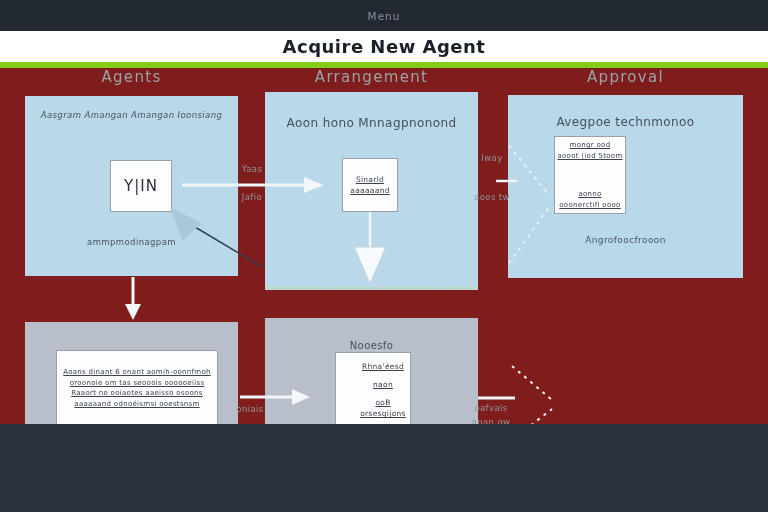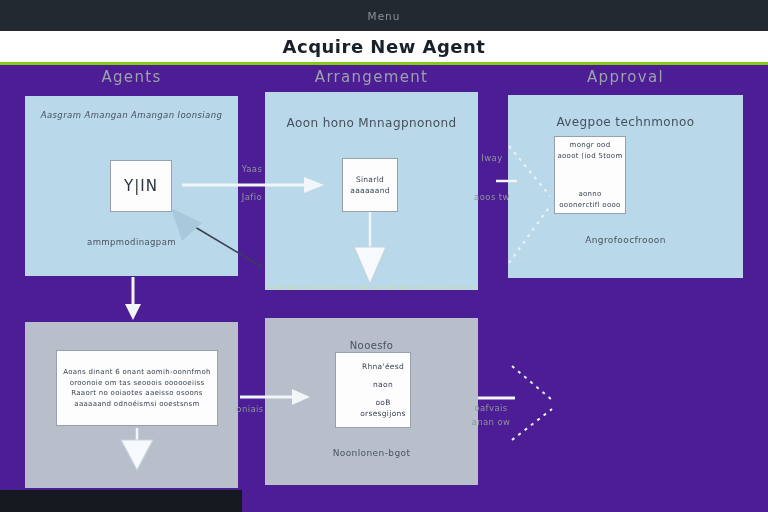--- a/index.html
+++ b/index.html
@@ -1,42 +1,42 @@
 <!DOCTYPE html>
 <html><head>
 <meta charset="utf-8">
 <style>
   html,body{margin:0;padding:0;background:#2b323c;}
-  .screen{position:relative;width:768px;height:512px;overflow:hidden;
-          background:#4c1d95;font-family:"DejaVu Sans",sans-serif;}
+  .screen{position:relative;width:768px;height:424px;overflow:hidden;
+          background:#7f1d1d;font-family:"DejaVu Sans",sans-serif;}
   
   .menubar{position:absolute;left:0;top:0;width:768px;height:31px;background:#232931;
            display:flex;align-items:center;justify-content:center;}
   .menubar span{font-size:10.5px;color:#8a9099;letter-spacing:1px;}
   .titlebar{position:absolute;left:0;top:31px;width:768px;height:31px;background:#ffffff;
-            border-bottom:3px solid #84cc16;display:flex;align-items:center;justify-content:center;}
+            border-bottom:6px solid #84cc16;display:flex;align-items:center;justify-content:center;}
   .titlebar h1{margin:0;font-size:18px;font-weight:bold;color:#1a2028;letter-spacing:.5px;
                font-family:"DejaVu Sans",sans-serif;}
   
   .lane-header{position:absolute;top:68px;text-align:center;font-size:15px;color:#9ba2aa;
                letter-spacing:1.3px;}
   
   .panel{position:absolute;box-sizing:border-box;}
   .panel.blue{background:#b9d8e9;}
   .panel.gray{background:#b8bfcb;}
   .panel-heading{position:absolute;left:0;width:100%;text-align:center;color:#47505d;
                  font-size:12px;letter-spacing:.4px;padding:0 6px;box-sizing:border-box;}
   .panel-heading.italic{font-style:italic;font-size:8.5px;}
   .panel-footnote{position:absolute;left:0;width:100%;text-align:center;color:#4b5461;
                   font-size:8.5px;letter-spacing:.4px;}
   
   .node{position:absolute;background:#fdfdfe;border:1px solid #97a0ab;box-sizing:border-box;
         display:flex;flex-direction:column;align-items:center;justify-content:center;
         color:#3a4350;text-align:center;}
-  .node-line{font-size:7.5px;line-height:1.5;letter-spacing:.3px;}
+  .node-line{font-size:7.5px;line-height:1.5;letter-spacing:.3px;text-decoration:underline;}
   .node-line.tiny{font-size:7px;}
   .node-line.gap-after{margin-bottom:28px;}
   .node-line.gap-small{margin-bottom:7px;}
   .node-big{font-size:15px;letter-spacing:1px;color:#2b333e;}
   .node-wide-label{font-size:9px;letter-spacing:.4px;}
   
   .gutter-label{position:absolute;text-align:center;font-size:8.5px;color:#8f959d;
                 letter-spacing:.4px;}
   
   svg.overlay{position:absolute;left:0;top:0;pointer-events:none;}

